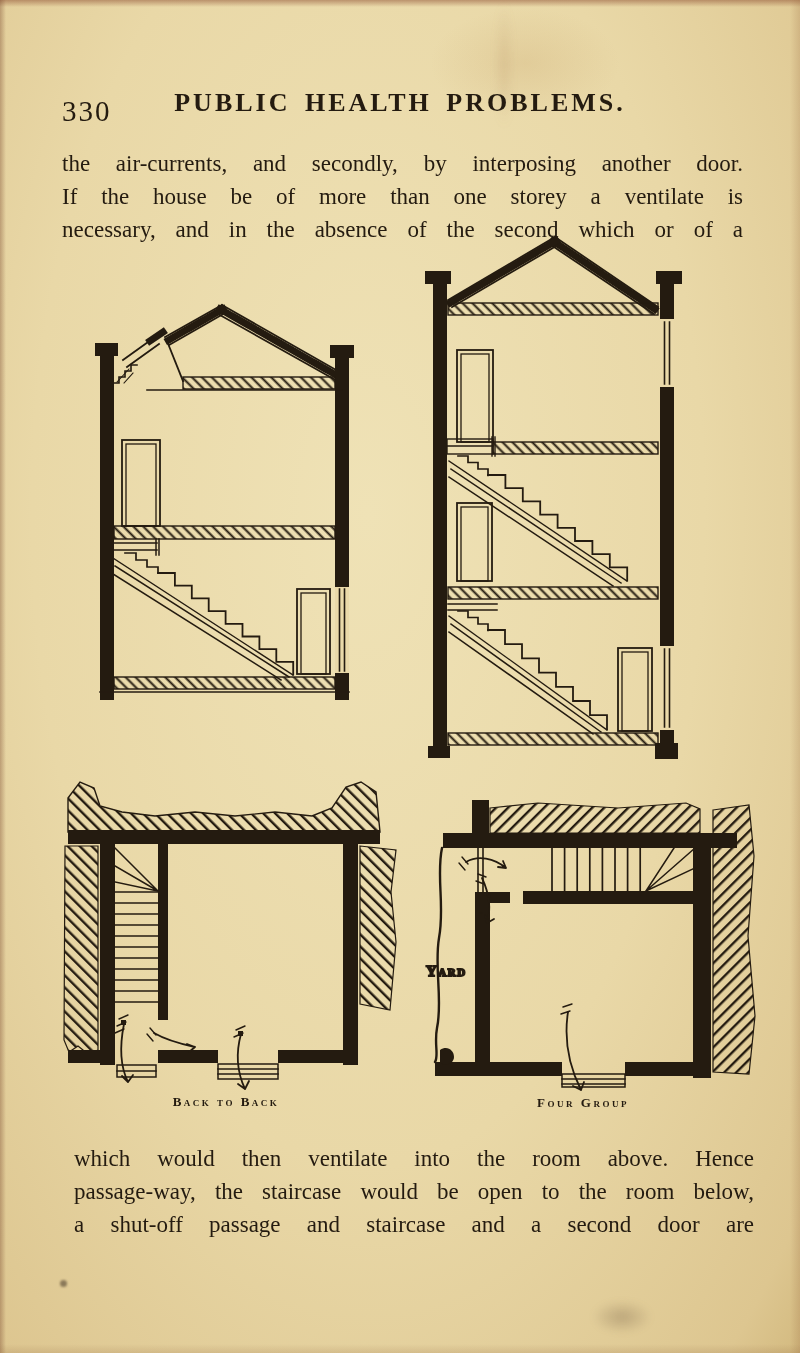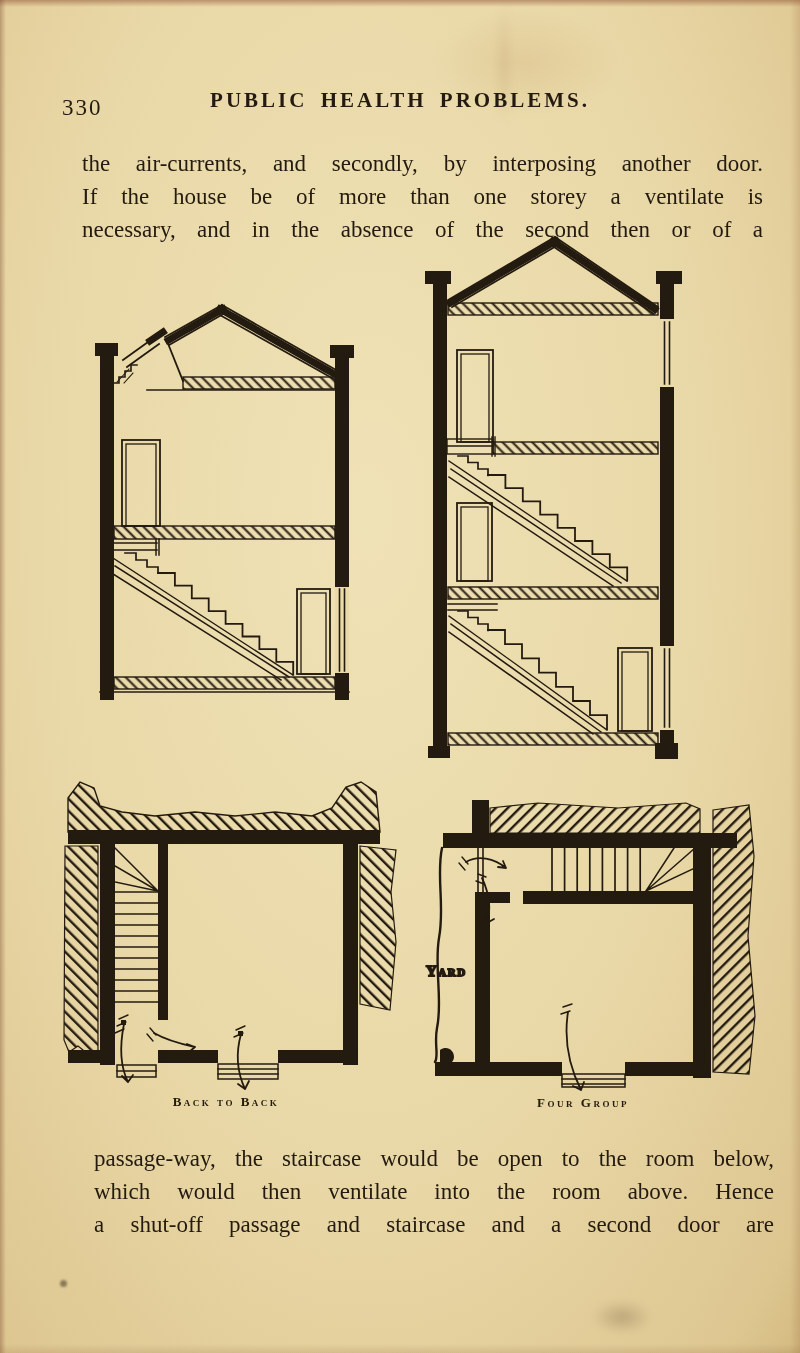--- a/index.html
+++ b/index.html
@@ -13,23 +13,23 @@
   .edge{position:absolute;pointer-events:none;}
   .edge-top{top:0;left:0;right:0;height:7px;background:linear-gradient(180deg,rgba(140,76,48,.5),rgba(140,76,48,0));}
   .edge-left{top:0;left:0;bottom:0;width:6px;background:linear-gradient(90deg,rgba(120,70,45,.38),rgba(120,70,45,0));}
   .edge-right{top:0;right:0;bottom:0;width:10px;background:linear-gradient(-90deg,rgba(150,100,60,.22),rgba(150,100,60,0));}
   .edge-bottom{left:0;right:0;bottom:0;height:9px;background:linear-gradient(0deg,rgba(150,110,70,.2),rgba(150,110,70,0));}
   .stain{position:absolute;pointer-events:none;border-radius:50%;}
   .stain1{left:430px;top:8px;width:190px;height:110px;background:radial-gradient(closest-side,rgba(190,150,90,.20),rgba(190,150,90,0));}
   .stain2{left:592px;top:1300px;width:60px;height:34px;background:radial-gradient(closest-side,rgba(105,82,58,.30),rgba(105,82,58,0));filter:blur(3px);}
   .stain3{left:60px;top:1280px;width:7px;height:7px;background:rgba(70,55,40,.55);filter:blur(1px);}
   .stain4{left:496px;top:0;width:16px;height:130px;background:radial-gradient(closest-side,rgba(160,110,70,.16),rgba(160,110,70,0));filter:blur(4px);border-radius:40%;}
-  .pagenum{position:absolute;left:62px;top:95px;font-size:23px;letter-spacing:2px;}
-  .title{position:absolute;left:40px;right:40px;top:88px;text-align:center;font-size:21px;font-weight:700;letter-spacing:3px;word-spacing:5px;}
-  .para{position:absolute;font-size:23px;margin-left:20px;}
+  .pagenum{position:absolute;left:62px;top:95px;font-size:29px;letter-spacing:2px;}
+  .title{position:absolute;left:40px;right:40px;top:88px;text-align:center;font-size:26px;font-weight:700;letter-spacing:3px;word-spacing:5px;}
+  .para{position:absolute;font-size:23px;}
   .pline{height:33px;line-height:33px;text-align:justify;text-align-last:justify;overflow:hidden;word-spacing:1px;}
   .para-top{left:62px;top:147px;width:681px;}
   .para-bottom{left:74px;top:1142px;width:680px;}
   .fig{position:absolute;}
   .caption{position:absolute;font-weight:700;font-size:13px;font-variant:small-caps;letter-spacing:2.5px;text-align:center;}
   .cap-c{left:60px;top:1094px;width:332px;}
   .cap-d{left:428px;top:1095px;width:310px;text-align:center;}
   .yardtext{font:700 15px "Liberation Serif",serif;font-variant:small-caps;letter-spacing:1.5px;fill:#241b10;}
 </style>
 </head>
@@ -45,21 +45,21 @@
   <div class="stain stain2"></div>
   <div class="stain stain3"></div>
   <div class="stain stain4"></div>
 
   <div class="pagenum">330</div>
   <div class="title">PUBLIC HEALTH PROBLEMS.</div>
 
   <div class="para para-top">
     <div class="pline">the air-currents, and secondly, by interposing another door.</div>
     <div class="pline">If the house be of more than one storey a ventilate is</div>
-    <div class="pline">necessary, and in the absence of the second then or of a</div>
+    <div class="pline">necessary, and in the absence of the second which or of a</div>
   </div>
 
   <svg width="0" height="0" style="position:absolute">
     <defs>
       <pattern id="hf" patternUnits="userSpaceOnUse" width="7" height="7" patternTransform="rotate(-45)">
         <line x1="3.5" y1="0" x2="3.5" y2="7" stroke="#241b10" stroke-width="2"></line>
       </pattern>
       <pattern id="hp1" patternUnits="userSpaceOnUse" width="8.5" height="8.5" patternTransform="rotate(-45)">
         <line x1="4" y1="0" x2="4" y2="8.5" stroke="#241b10" stroke-width="2.4"></line>
       </pattern>
@@ -299,18 +299,18 @@
         <circle cx="71" cy="100" r="1.5" fill="#241b10" stroke="none"></circle>
         <circle cx="63" cy="117" r="1.2" fill="#241b10" stroke="none"></circle>
       </g>
     </g>
   </svg>
 
   <div class="caption cap-c">Back to Back</div>
   <div class="caption cap-d">Four Group</div>
 
   <div class="para para-bottom">
+    <div class="pline">which would then ventilate into the room above.  Hence</div>
     <div class="pline">passage-way, the staircase would be open to the room below,</div>
-    <div class="pline">which would then ventilate into the room above.  Hence</div>
     <div class="pline">a shut-off passage and staircase and a second door are</div>
   </div>
 
 </div>
 
 </body></html>

